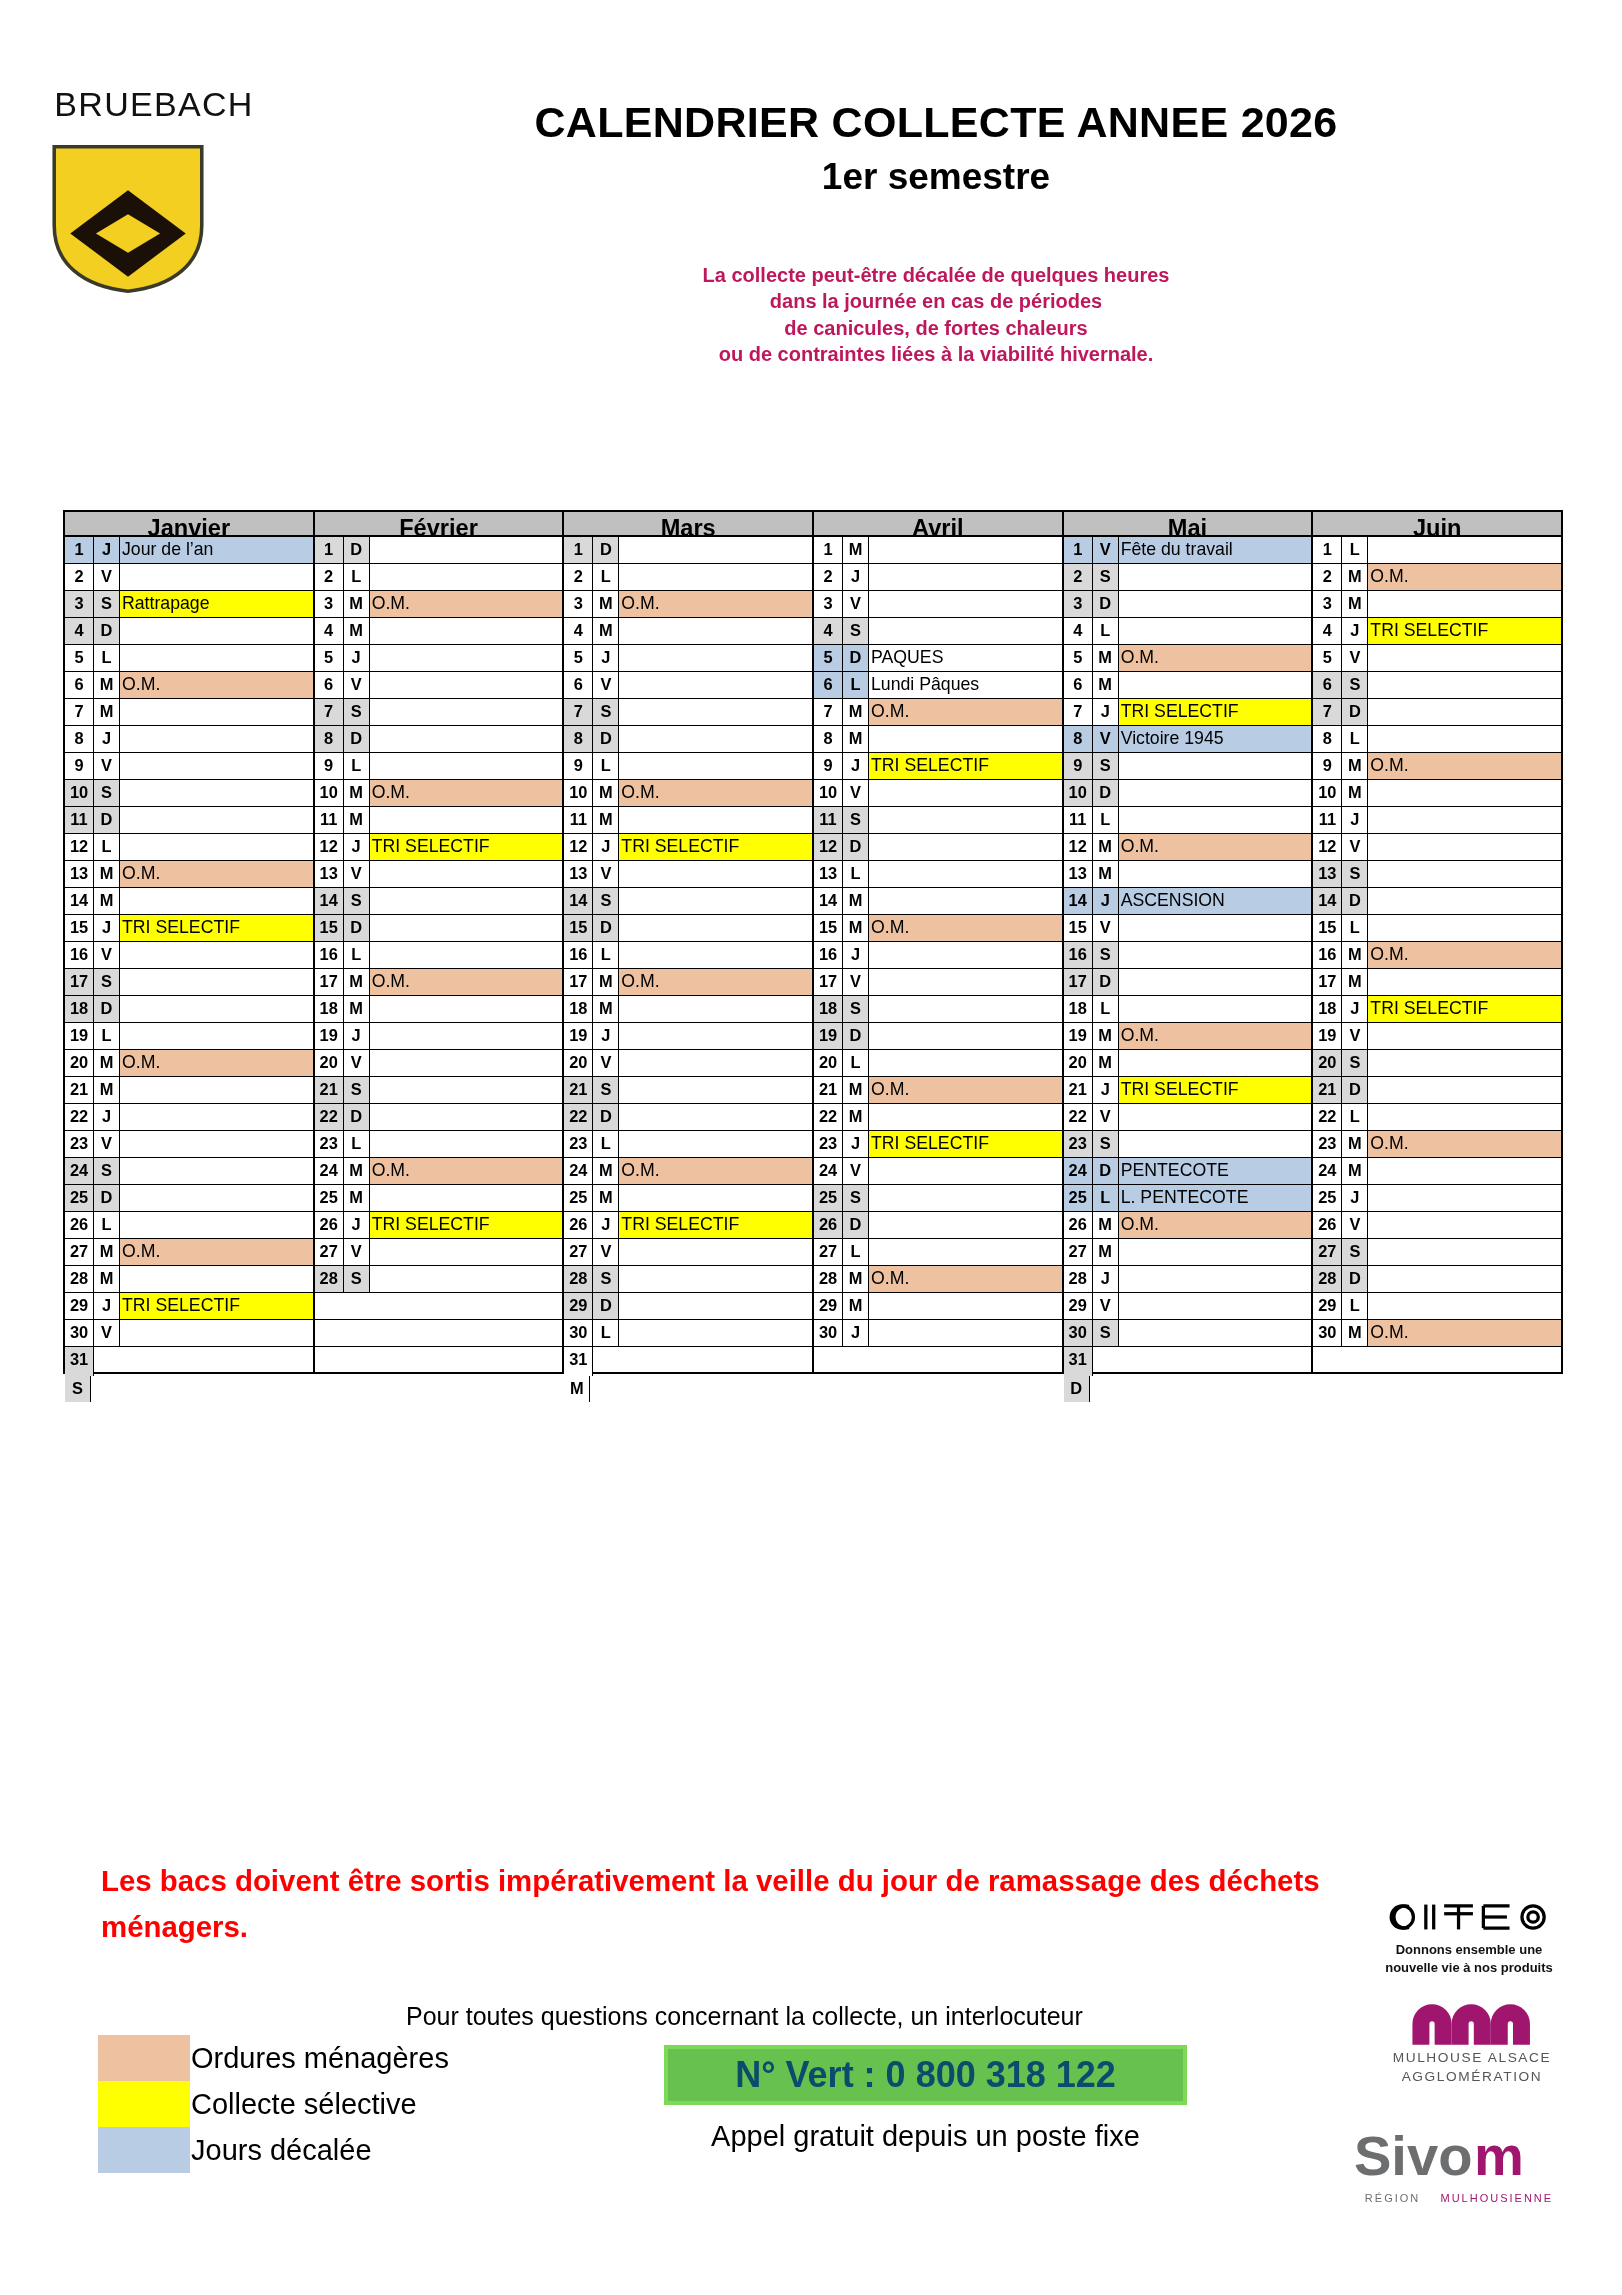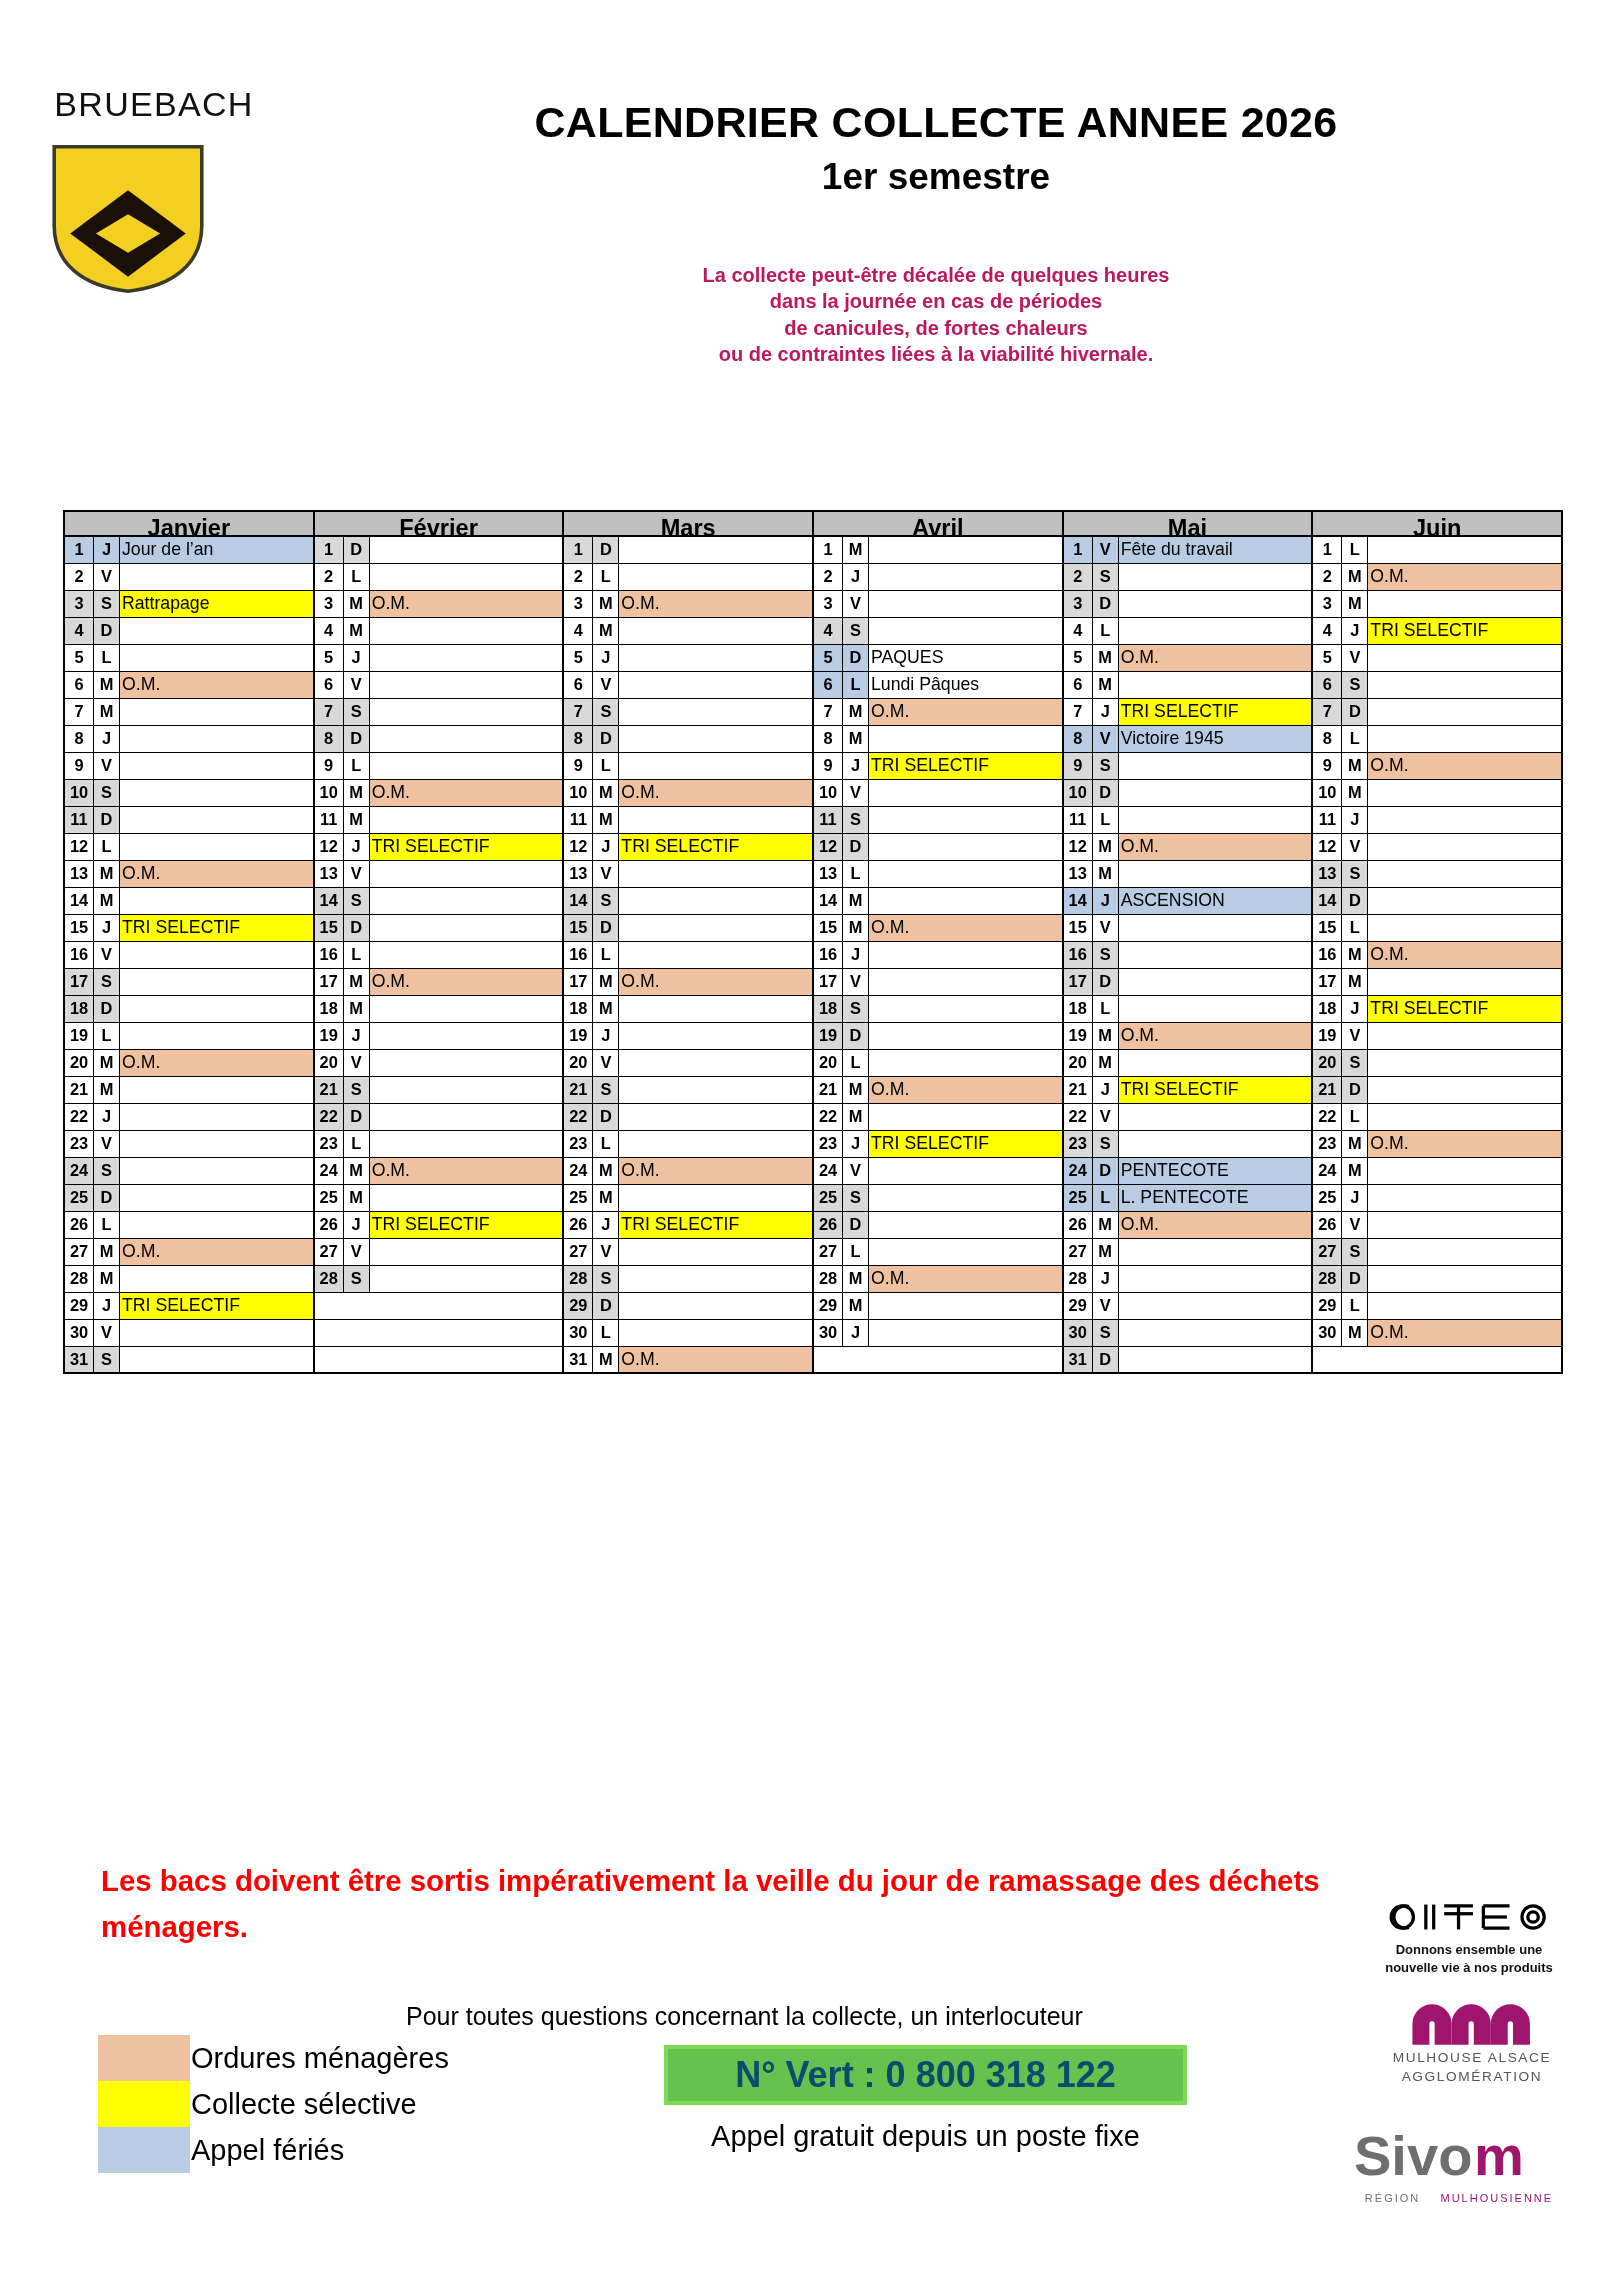--- a/index.html
+++ b/index.html
@@ -48,21 +48,21 @@
     font-size:23.6px;font-weight:bold;color:#000;
     border-bottom:2px solid #000;
     box-sizing:border-box;
   }
   .day-row{
     height:27px;
     display:flex;
     border-bottom:1.3px solid #000;
     box-sizing:border-box;
   }
-  .day-row:last-child{border-bottom:2px solid #000;}
+  .day-row:last-child{border-bottom:2px solid #000;flex-direction:column;}
   .c-num{
     width:29px;flex:0 0 29px;
     text-align:center;
     font-size:16.4px;font-weight:bold;color:#000;
     line-height:25.5px;
     border-right:1.3px solid #000;
     box-sizing:border-box;
     background:#ffffff;
   }
   .c-dow{
@@ -1096,21 +1096,21 @@
     <div class="leg-row">
       <div class="leg-sw" style="background: rgb(238, 194, 160);"></div>
       <div class="leg-lbl">Ordures ménagères</div>
     </div>
     <div class="leg-row">
       <div class="leg-sw" style="background: rgb(255, 255, 0);"></div>
       <div class="leg-lbl">Collecte sélective</div>
     </div>
     <div class="leg-row">
       <div class="leg-sw" style="background: rgb(184, 204, 228);"></div>
-      <div class="leg-lbl">Appel fériés</div>
+      <div class="leg-lbl">Jours décalée</div>
     </div>
   </div>
 
 <div id="green-box">N° Vert : 0 800 318 122</div>
 <div id="free-call">Appel gratuit depuis un poste fixe</div>
 
 <div id="citeo">
   <div id="citeo-word">
     <svg width="170" height="38" viewBox="0 0 260 58">
       <g fill="none" stroke="#000" stroke-width="5">

